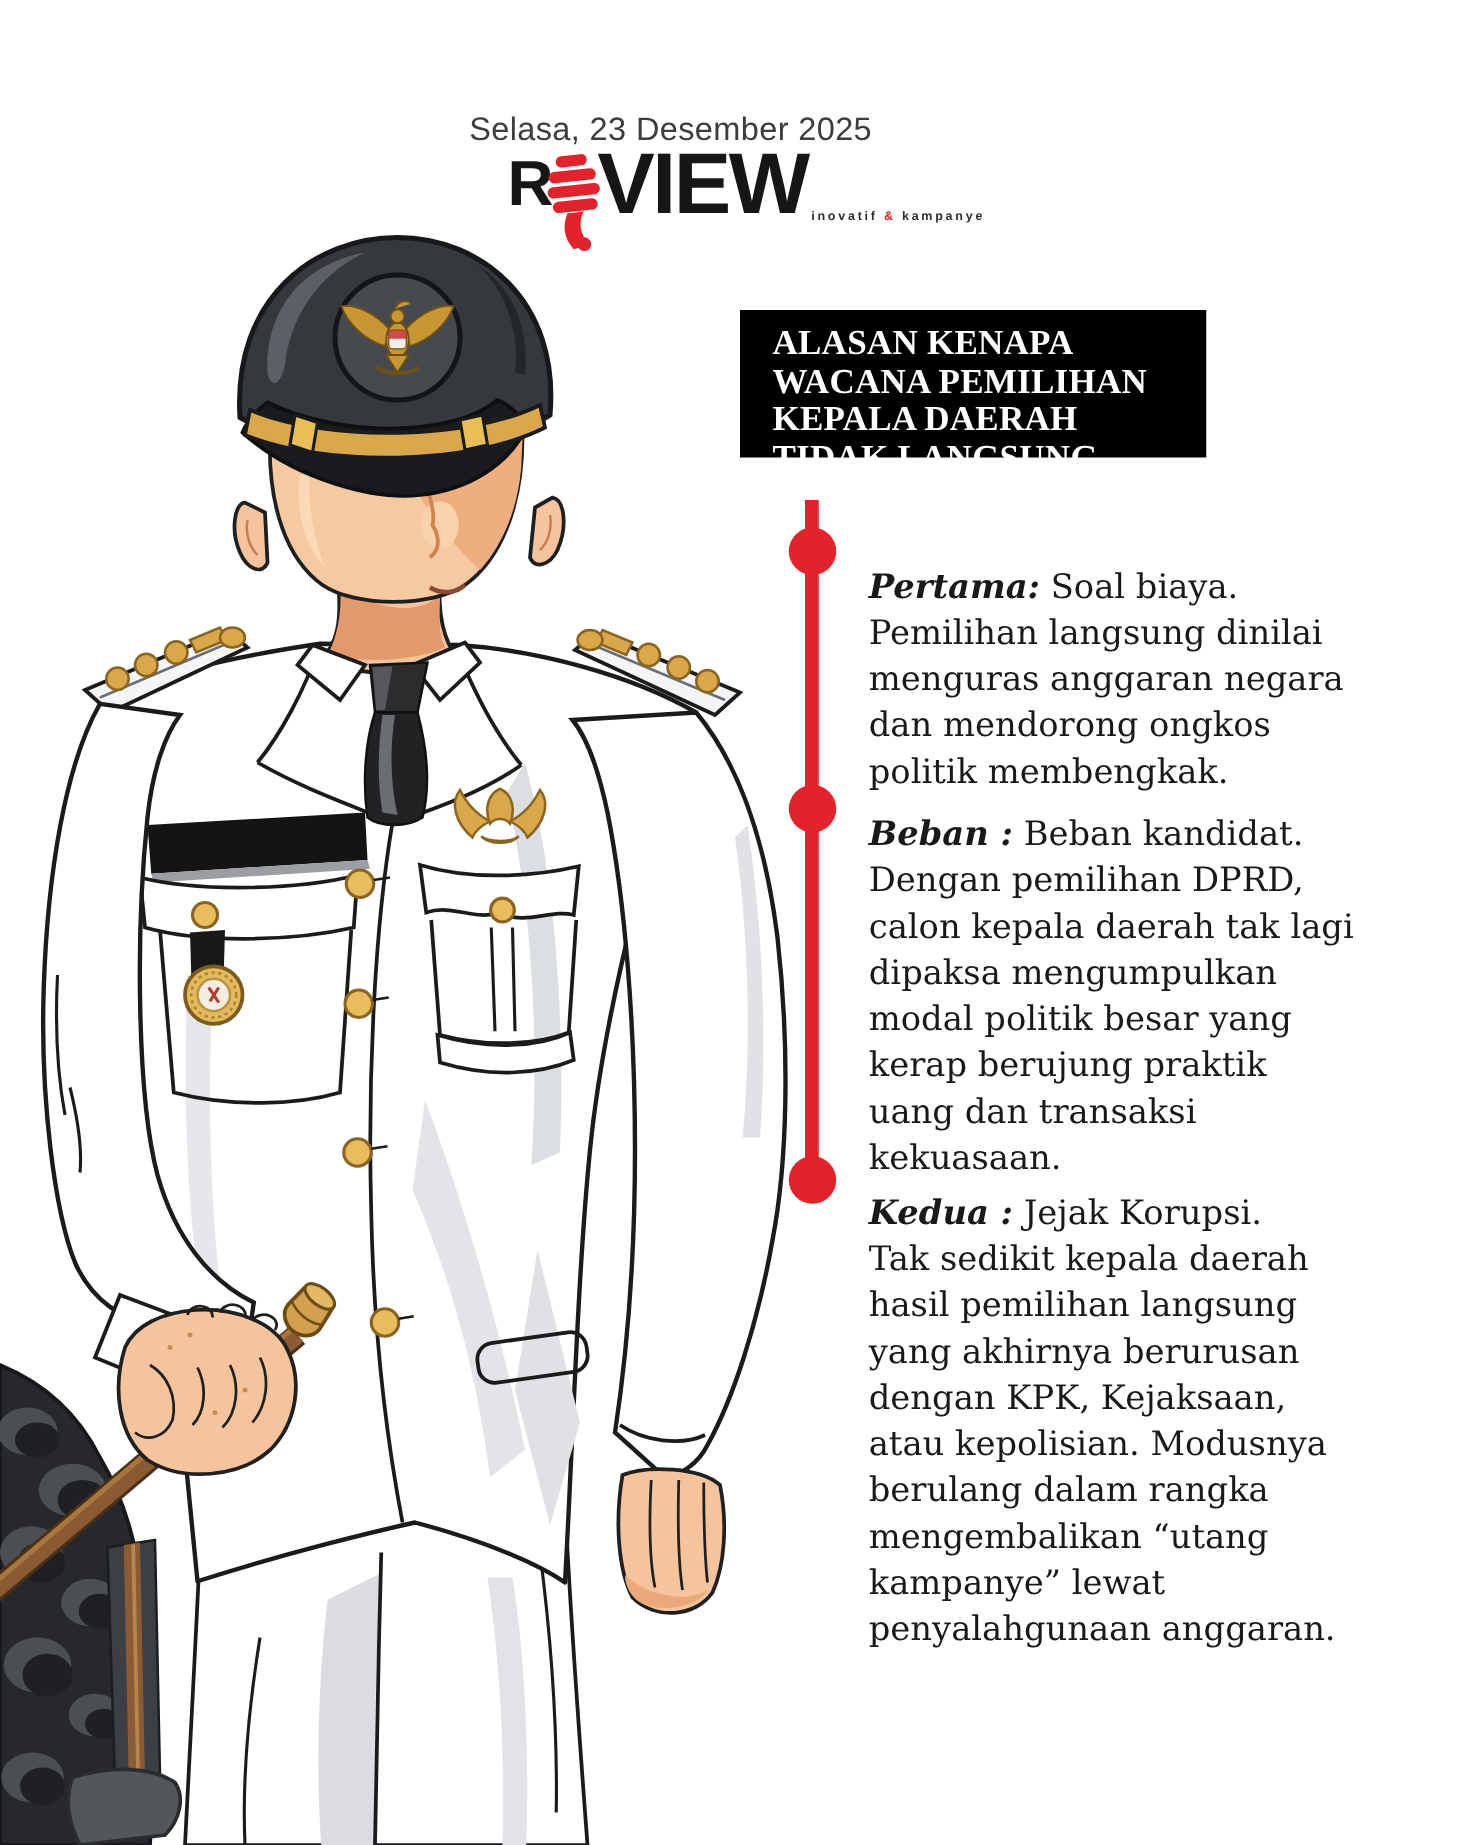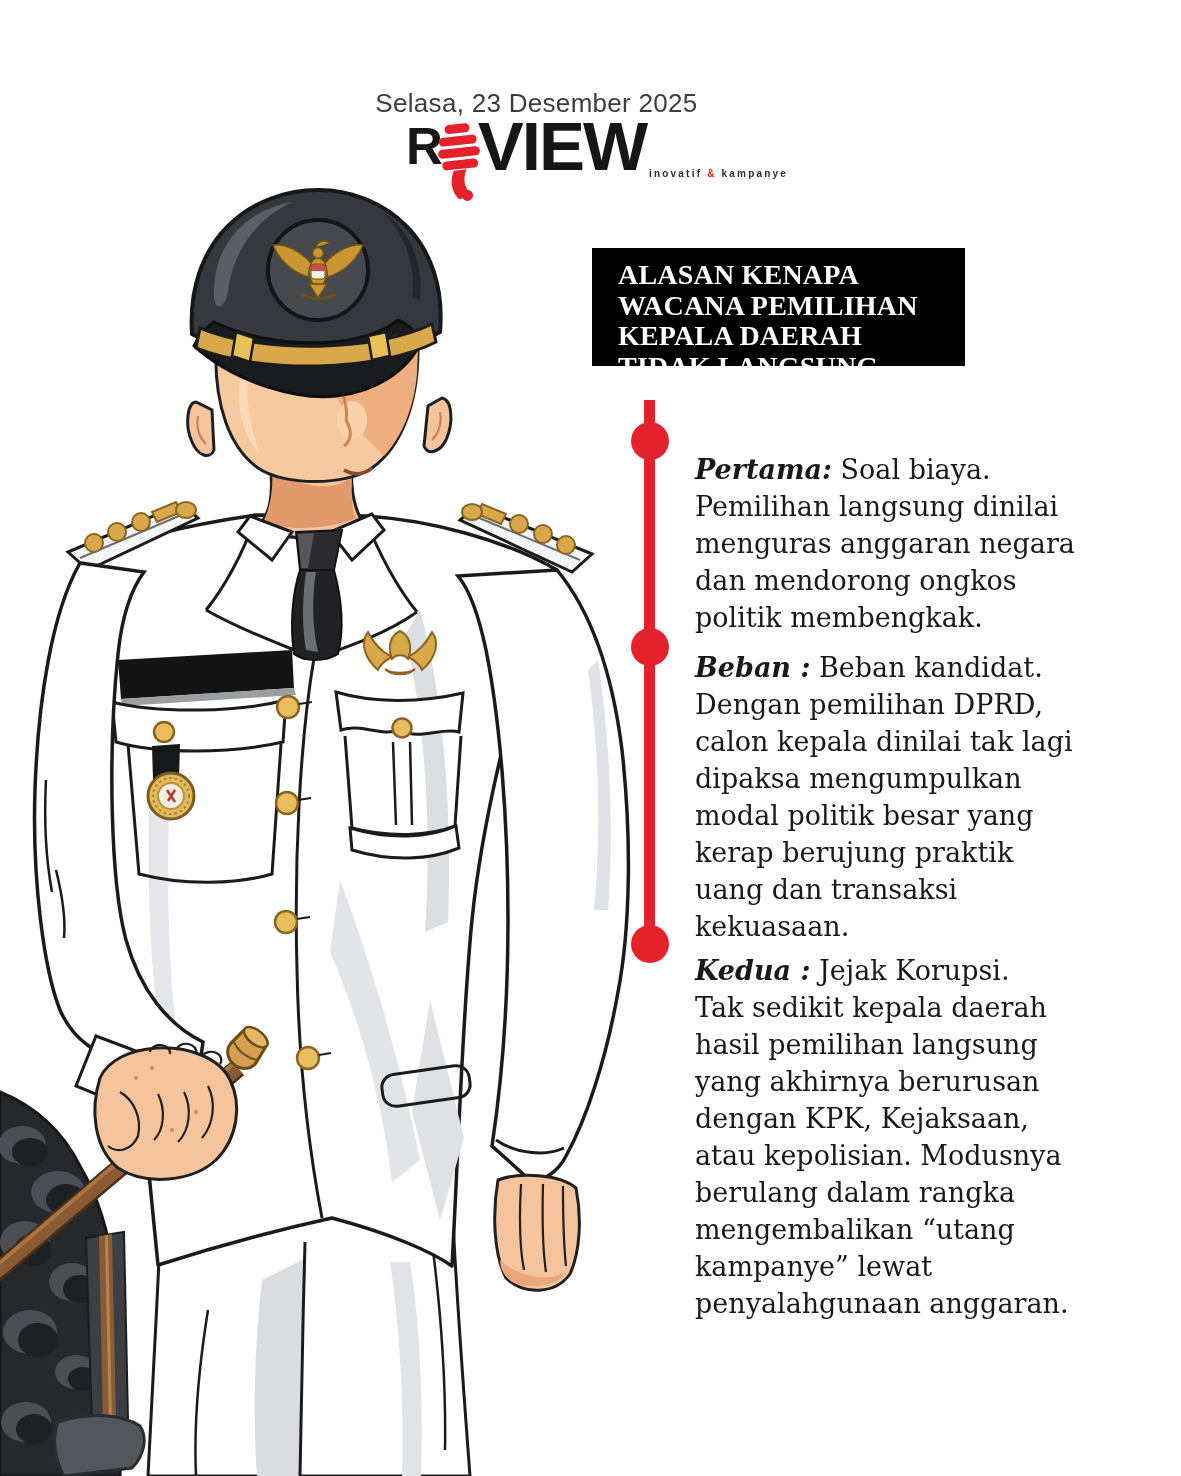--- a/index.html
+++ b/index.html
@@ -67,21 +67,21 @@
 <div class="dot d2"></div>
 <div class="dot d3"></div>
 
 <p class="point p1"><span class="lead">Pertama:</span><span> Soal biaya.
 Pemilihan langsung dinilai
 menguras anggaran negara
 dan mendorong ongkos
 politik membengkak.</span></p>
 <p class="point p2"><span class="lead">Beban :</span><span> Beban kandidat.
 Dengan pemilihan DPRD,
-calon kepala dinilai tak lagi
+calon kepala daerah tak lagi
 dipaksa mengumpulkan
 modal politik besar yang
 kerap berujung praktik
 uang dan transaksi
 kekuasaan.</span></p>
 <p class="point p3"><span class="lead">Kedua :</span><span> Jejak Korupsi.
 Tak sedikit kepala daerah
 hasil pemilihan langsung
 yang akhirnya berurusan
 dengan KPK, Kejaksaan,

